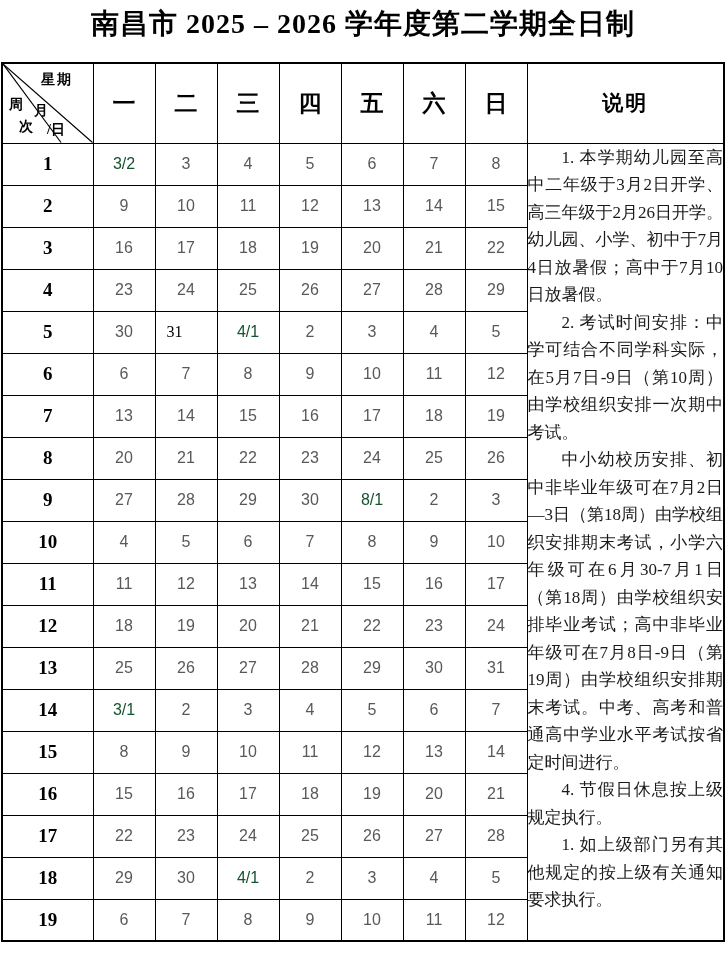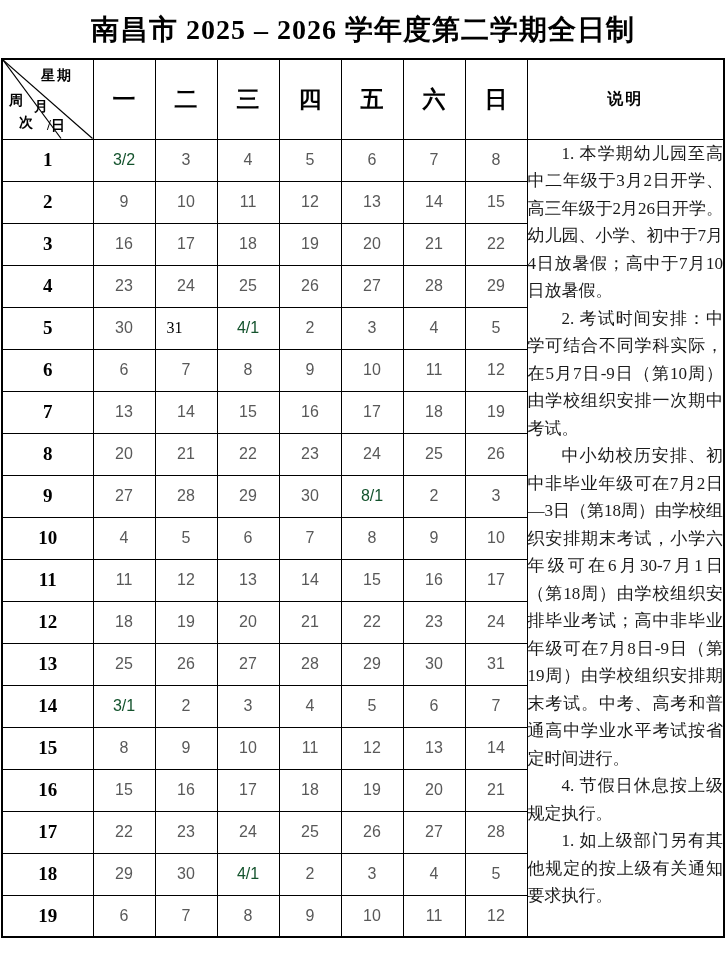--- a/index.html
+++ b/index.html
@@ -4,31 +4,31 @@
 <style>
   html,body{margin:0;padding:0;}
   body{
     width:726px;height:965px;background:#ffffff;
     font-family:"Liberation Serif","DejaVu Serif",serif;
     color:#000;
     overflow:hidden;
   }
   .page-title{
     text-align:center;
-    padding-top:14px;
+    padding-top:8px;
     font-weight:bold;
     font-size:28px;
     line-height:32px;
     letter-spacing:1px;
   }
   table.calendar{
     border-collapse:collapse;
     table-layout:fixed;
     width:722px;
-    margin:12px auto 0 auto;
+    margin:22px auto 0 auto;
     border:2px solid #000;
     padding-left:16px;
   }
   table.calendar td{
     border:1px solid #000;
     padding:0;
     overflow:hidden;
   }
   tr.header-row{height:80px;}
   tr.week-row{height:42px;}
@@ -50,21 +50,21 @@
   .lbl-week-bottom{top:55px;left:16px;}
   .lbl-month{top:39px;left:31px;}
   .lbl-day{top:58px;left:44px;}
 
   td.weekday-cell{
     text-align:center;vertical-align:middle;
     font-weight:bold;font-size:23px;
   }
   td.notes-header-cell{
     text-align:center;vertical-align:middle;
-    font-weight:bold;font-size:16px;letter-spacing:2px;
+    font-weight:bold;font-size:21px;letter-spacing:2px;
   }
   td.week-cell{
     text-align:center;vertical-align:middle;
     font-weight:bold;font-size:19px;
   }
   td.day-cell{
     text-align:center;vertical-align:middle;
     font-family:"Liberation Sans","DejaVu Sans",sans-serif;
     font-size:16px;
     color:var(--day-color,#595959);

